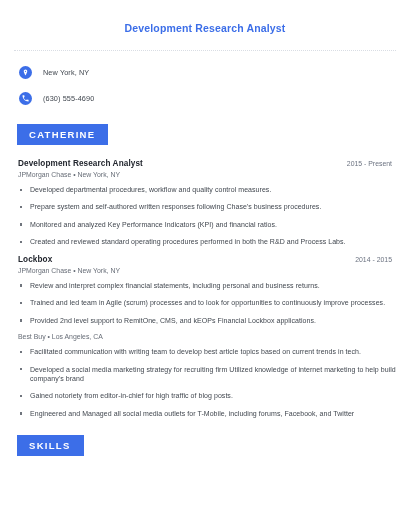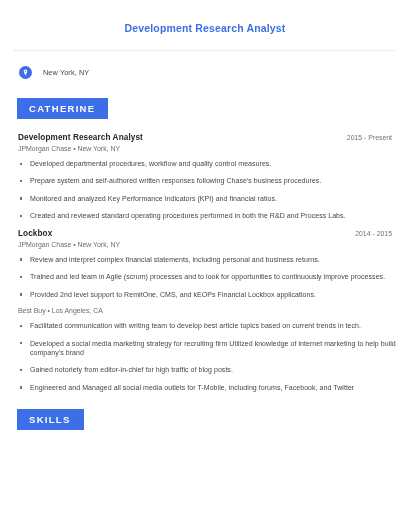--- a/index.html
+++ b/index.html
@@ -161,20 +161,28 @@
 
     <div class="contact-row">
       <span class="contact-icon">
         <svg width="7" height="7" viewBox="0 0 24 24" fill="#ffffff">
             <path d="M12 2C8.7 2 6 4.7 6 8c0 4.5 6 14 6 14s6-9.5 6-14c0-3.3-2.7-6-6-6zm0 8.2A2.2 2.2 0 1 1 12 5.8a2.2 2.2 0 0 1 0 4.4z"></path>
           </svg>
       </span>
       <span class="contact-text">New York, NY</span>
     </div>
 
+    <div class="contact-row">
+      <span class="contact-icon">
+        <svg width="7" height="7" viewBox="0 0 24 24" fill="#ffffff">
+            <path d="M6.6 10.8c1.6 3.1 4.2 5.7 7.3 7.3l2.4-2.4c.3-.3.8-.4 1.2-.3 1.2.4 2.5.6 3.8.6.7 0 1.2.5 1.2 1.2V21c0 .7-.5 1.2-1.2 1.2C10.9 22.2 1.8 13.1 1.8 1.9 1.8 1.2 2.3.7 3 .7h3.9c.7 0 1.2.5 1.2 1.2 0 1.3.2 2.6.6 3.8.1.4 0 .9-.3 1.2l-2.4 2.4z"></path>
+          </svg>
+      </span>
+      <span class="contact-text">(630) 555-4690</span>
+    </div>
 
 
   </div>
 
   <div class="section">
     <div class="section-badge">CATHERINE</div>
 
     <div class="exp-list">
 
       <div class="exp-item">

